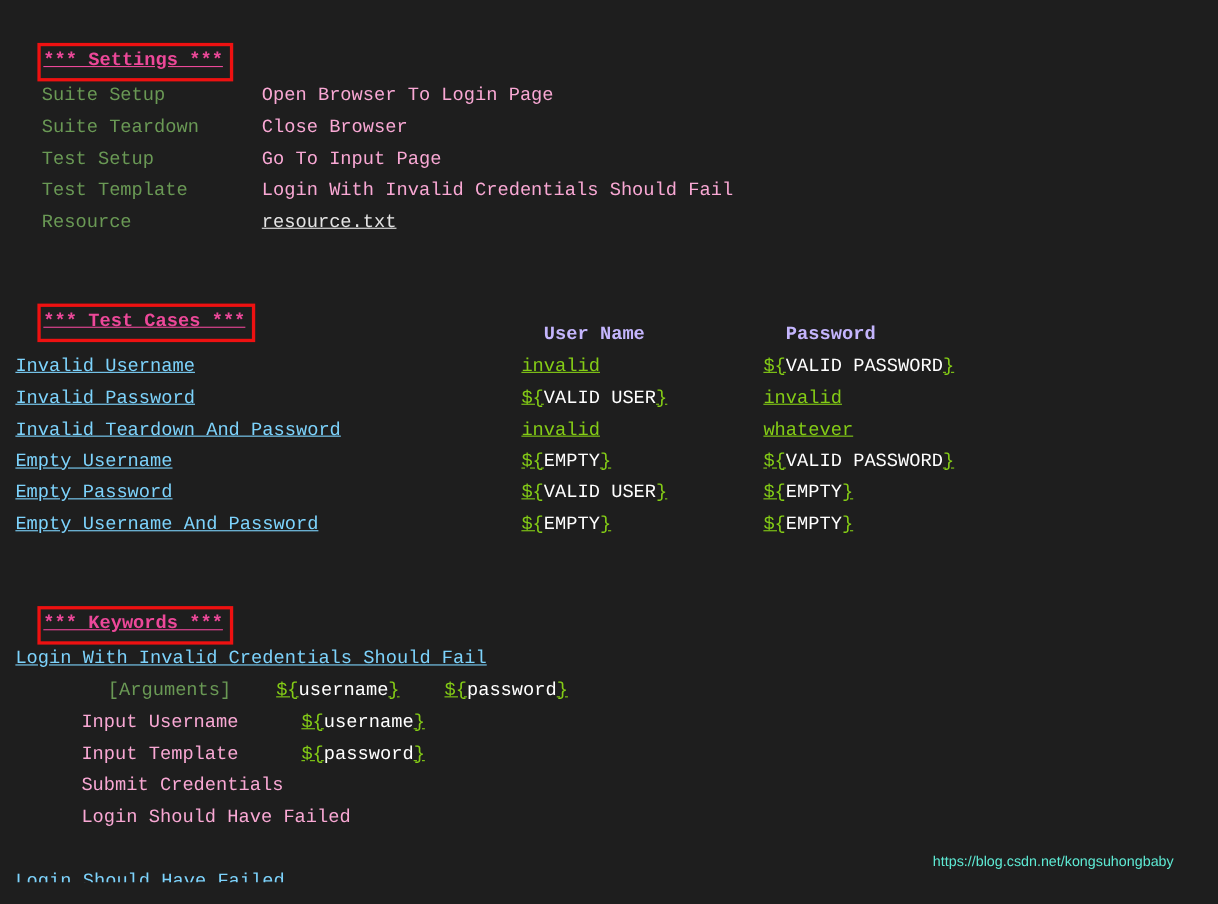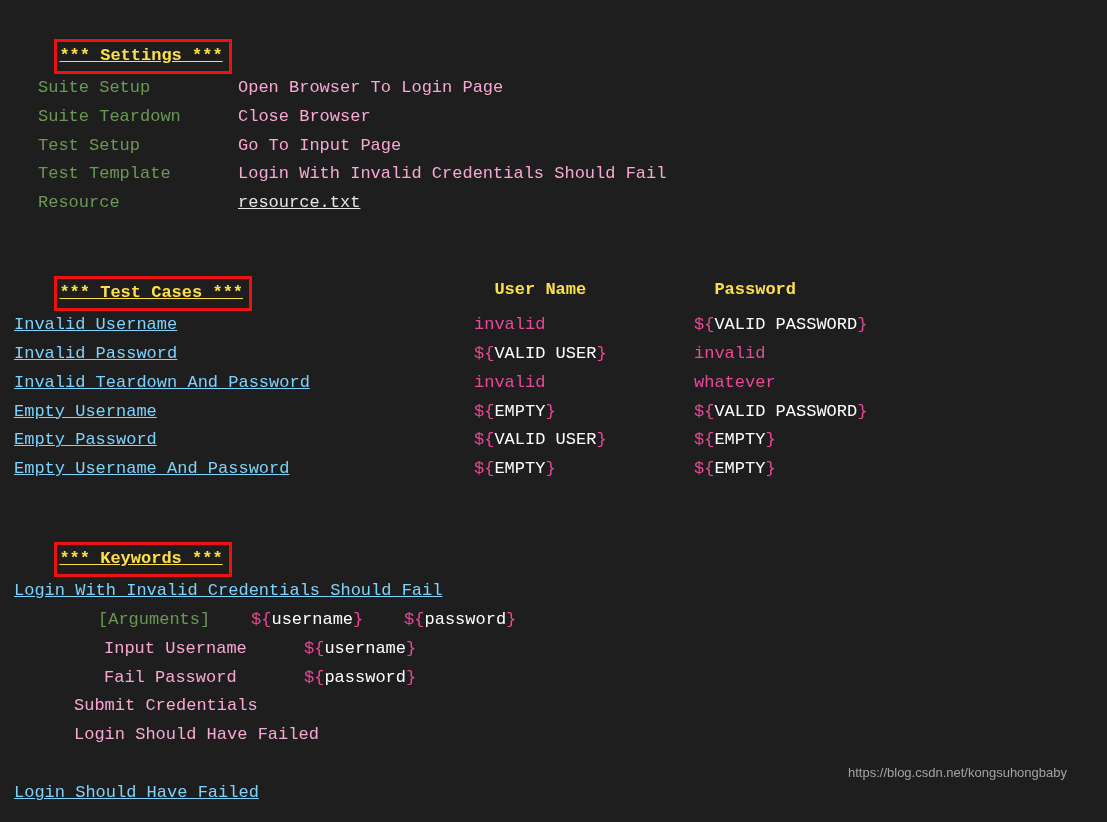--- a/index.html
+++ b/index.html
@@ -11,51 +11,50 @@
     font-size: 17px;
     line-height: 1.7;
     width: 1079px;
     height: 802px;
     box-sizing: border-box;
     position: relative;
   }
   .line { white-space: pre; }
   .header {
     font-weight: bold;
-    color: #fde047;
+    color: #ec4899;
     text-decoration: underline;
     display: inline-block;
-    margin-left: 20px;
   }
   .redbox {
     border: 3px solid #e11;
     display: inline-block;
     padding: 0 6px 0 2px;
   }
   .key { color: #6A9955; margin-left: 24px; }
   .val { color: #f9a8d4; }
   .link { color: #e5e5e5; text-decoration: underline; }
   .tcname { color: #7dd3fc; text-decoration: underline; }
-  .orange { color: #ec4899; }
+  .orange { color: #84cc16; text-decoration: underline; }
   .cyan { color: #ffffff; }
-  .colhdr { color: #fde047; font-weight: bold; }
+  .colhdr { color: #c4b5fd; font-weight: bold; margin-top: 15px; }
   .indent { padding-left: 60px; }
   .watermark {
     position: absolute;
     right: 12px;
-    bottom: 18px;
+    bottom: 8px;
     font-family: Arial, sans-serif;
     font-size: 13px;
-    color: #a3a3a3;
+    color: #5eead4;
   }
   .col0 { display:inline-block; width:460px; vertical-align:top;}
   .col1 { display:inline-block; width:220px; vertical-align:top;}
   .col2 { display:inline-block; vertical-align:top;}
   .sk { display:inline-block; width:200px; }
-  .kwstep { display:inline-block; width:200px;margin-left:30px; }
+  .kwstep { display:inline-block; width:200px; }
 </style>
 </head>
 <body>
 
 <div class="line">
   <span class="redbox header">*** Settings ***</span>
 </div>
 
 <div class="line"><span class="key sk">Suite Setup</span><span class="val">Open Browser To Login Page</span></div>
 <div class="line"><span class="key sk">Suite Teardown</span><span class="val">Close Browser</span></div>
@@ -78,21 +77,21 @@
 
 <div class="line">&nbsp;</div>
 
 <div class="line">
   <span class="redbox header">*** Keywords ***</span>
 </div>
 
 <div class="line"><span class="tcname">Login With Invalid Credentials Should Fail</span></div>
 <div class="line indent"><span class="key">[Arguments]</span><span>    </span><span class="orange">${</span><span class="cyan">username</span><span class="orange">}</span><span>    </span><span class="orange">${</span><span class="cyan">password</span><span class="orange">}</span></div>
 <div class="line indent"><span class="val kwstep">Input Username</span><span class="orange">${</span><span class="cyan">username</span><span class="orange">}</span></div>
-<div class="line indent"><span class="val kwstep">Fail Password</span><span class="orange">${</span><span class="cyan">password</span><span class="orange">}</span></div>
+<div class="line indent"><span class="val kwstep">Input Template</span><span class="orange">${</span><span class="cyan">password</span><span class="orange">}</span></div>
 <div class="line indent"><span class="val">Submit Credentials</span></div>
 <div class="line indent"><span class="val">Login Should Have Failed</span></div>
 
 <div class="line">&nbsp;</div>
 
 <div class="line"><span class="tcname">Login Should Have Failed</span></div>
 <div class="line indent"><span class="val" style="display:inline-block;width:230px;">Location Should Be</span><span class="orange">${</span><span class="cyan">ERROR URL</span><span class="orange">}</span></div>
 
 <div class="watermark">https://blog.csdn.net/kongsuhongbaby</div>
 

